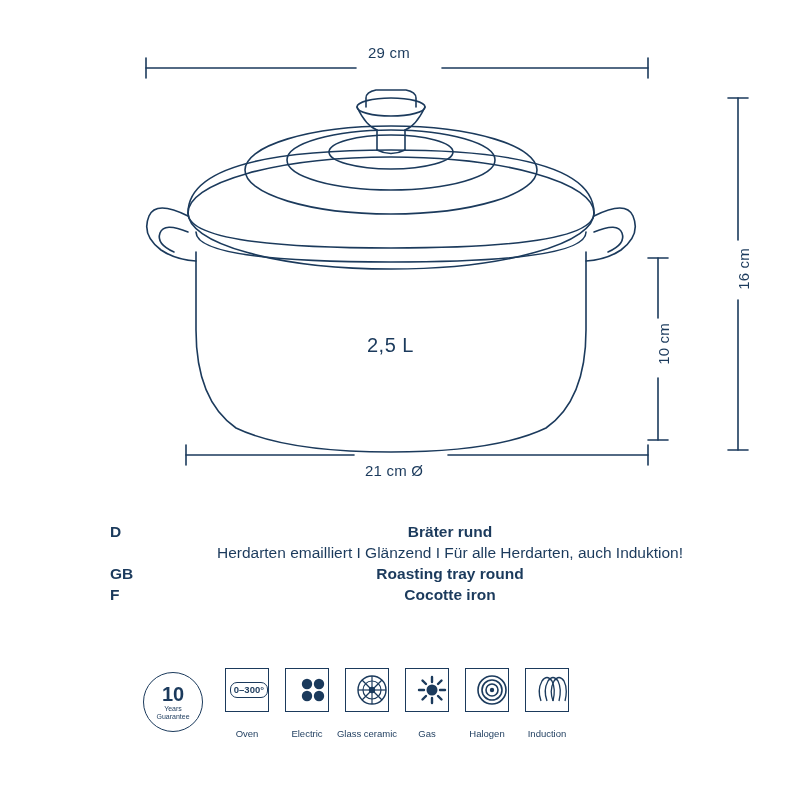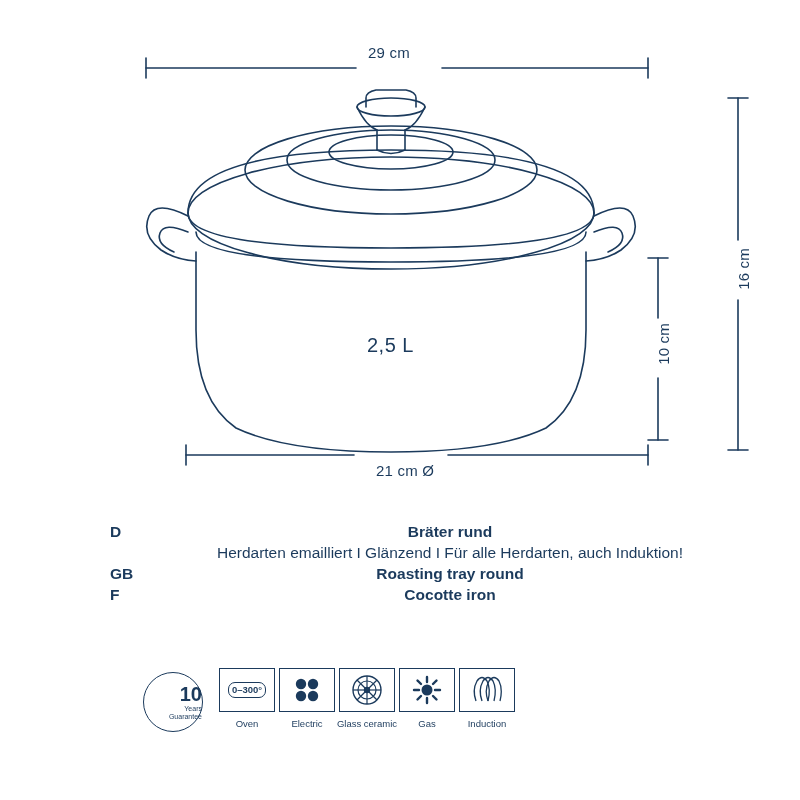--- a/index.html
+++ b/index.html
@@ -32,21 +32,21 @@
   .drawing svg { display: block; }
 
   .dim-label {
     position: absolute;
     font-size: 15px;
     letter-spacing: 0.2px;
     color: #1b3a5c;
     white-space: nowrap;
   }
   #dim-top-label { left: 332px; top: 44px; }
-  #dim-bottom-label { left: 340px; top: 462px; }
+  #dim-bottom-label { left: 329px; top: 462px; }
   #dim-right-outer-label {
     left: 699px; top: 248px;
     writing-mode: vertical-rl;
     transform: rotate(180deg);
   }
   #dim-right-inner-label {
     left: 619px; top: 323px;
     writing-mode: vertical-rl;
     transform: rotate(180deg);
   }
@@ -99,21 +99,21 @@
     display: flex;
     align-items: flex-start;
   }
   .guarantee {
     width: 58px;
     height: 58px;
     border: 1.6px solid #1b3a5c;
     border-radius: 50%;
     display: flex;
     flex-direction: column;
-    align-items: flex-end;
+    align-items: center;
     justify-content: center;
     margin-right: 18px;
     margin-top: 4px;
   }
   .guarantee-num {
     font-size: 20px;
     font-weight: bold;
     line-height: 20px;
   }
   .guarantee-years {
@@ -126,30 +126,30 @@
     line-height: 8px;
   }
   .feature {
     width: 52px;
     margin-right: 8px;
     display: flex;
     flex-direction: column;
     align-items: center;
   }
   .feature-box {
-    width: 56px;
+    width: 44px;
     height: 44px;
     border: 1.4px solid #1b3a5c;
     display: flex;
     align-items: center;
-    justify-content: center;
+    justify-content: flex-end;
     box-sizing: border-box;
   }
   .feature-caption {
-    margin-top: 6px;
+    margin-top: 16px;
     font-size: 9.5px;
     line-height: 11px;
     text-align: center;
     white-space: nowrap;
   }
   .oven-text {
     font-size: 9.5px;
     font-weight: bold;
     border: 1.3px solid #1b3a5c;
     border-radius: 7px;
@@ -327,20 +327,31 @@
             <line x1="6.5" y1="6.5" x2="10" y2="10"></line>
             <line x1="22" y1="22" x2="25.5" y2="25.5"></line>
             <line x1="25.5" y1="6.5" x2="22" y2="10"></line>
             <line x1="10" y1="22" x2="6.5" y2="25.5"></line>
           </g>
         </svg>
       </div>
       <div class="feature-caption">Gas</div>
     </div>
 
+    <div class="feature">
+      <div class="feature-box">
+        <svg width="32" height="32" viewBox="0 0 32 32">
+          <circle cx="16" cy="16" r="14" fill="none" stroke="#1b3a5c" stroke-width="1.6"></circle>
+          <circle cx="16" cy="16" r="10" fill="none" stroke="#1b3a5c" stroke-width="1.6"></circle>
+          <circle cx="16" cy="16" r="6" fill="none" stroke="#1b3a5c" stroke-width="1.6"></circle>
+          <circle cx="16" cy="16" r="2.2" fill="#1b3a5c"></circle>
+        </svg>
+      </div>
+      <div class="feature-caption">Halogen</div>
+    </div>
 
     <div class="feature">
       <div class="feature-box">
         <svg width="32" height="30" viewBox="0 0 32 30">
           <g fill="none" stroke="#1b3a5c" stroke-width="1.3">
             <path d="M5 26 Q1 15 6 6 Q11 -1 16 6 Q20 14 17 26"></path>
             <path d="M11 26 Q7 15 12 6 Q17 -1 22 6 Q26 14 23 26"></path>
             <path d="M17 26 Q13 15 18 6 Q23 -1 28 6 Q32 14 29 26"></path>
           </g>
         </svg>

